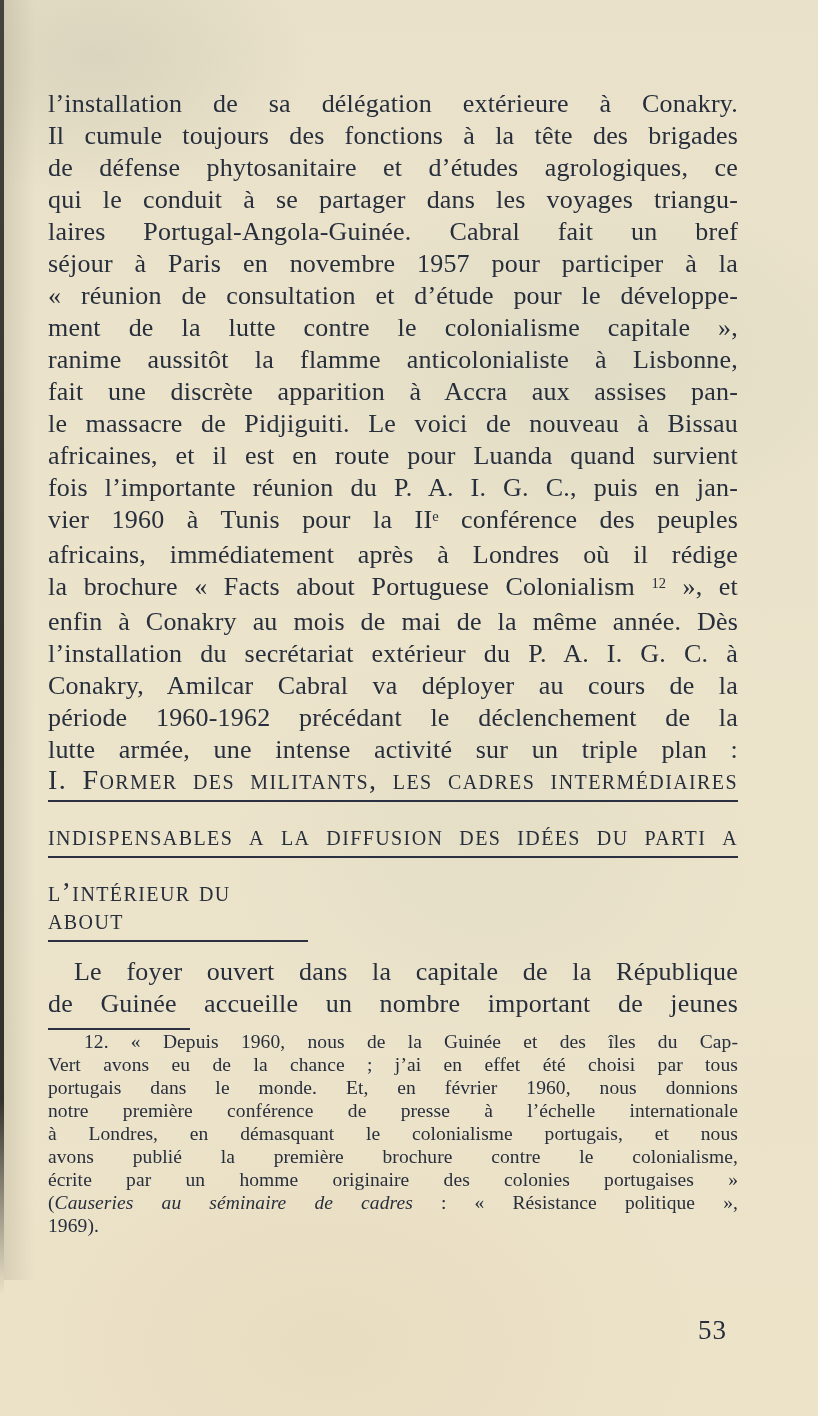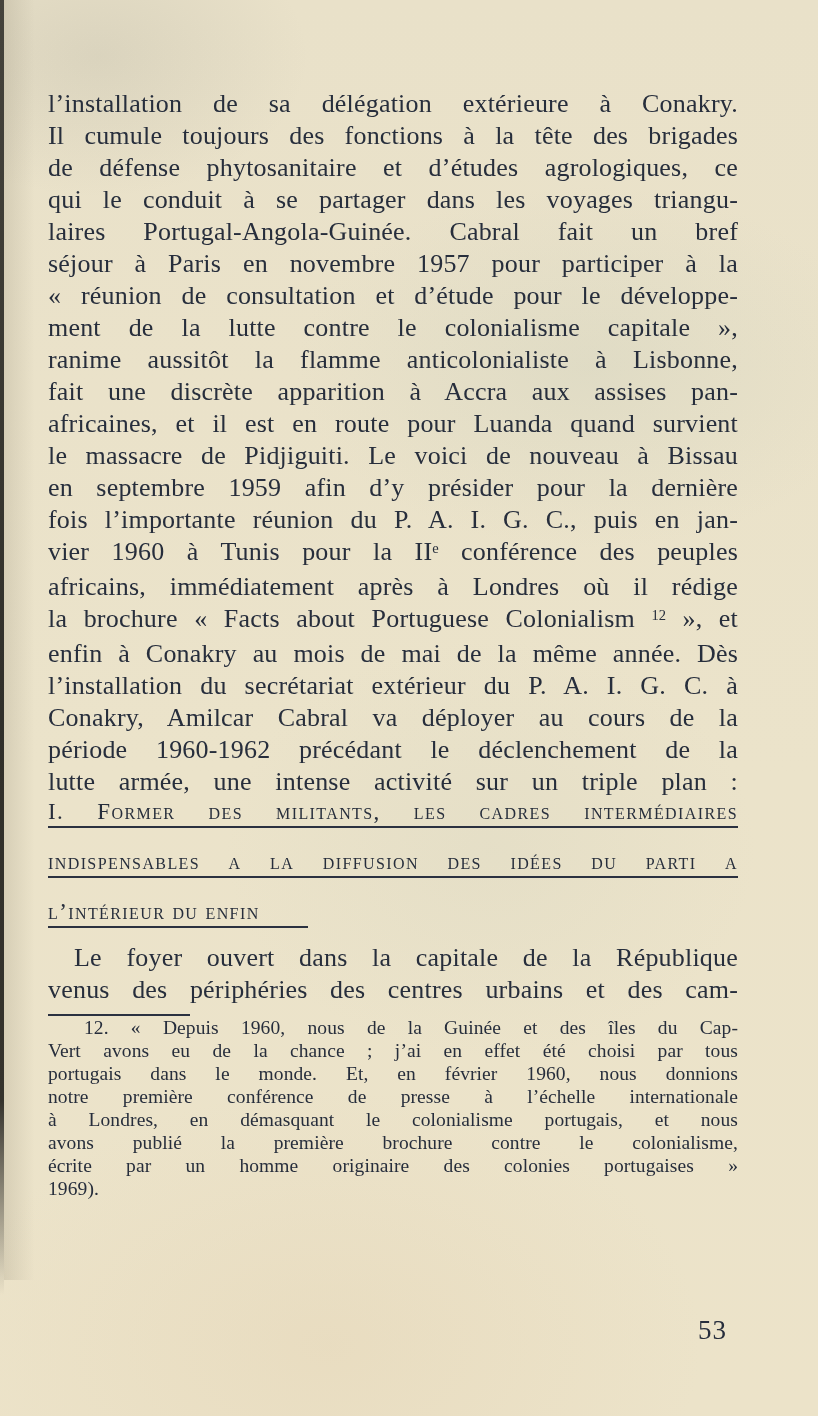--- a/index.html
+++ b/index.html
@@ -25,22 +25,22 @@
 
   .jline { text-align:justify; text-align-last:justify; }
   .para1, .para2 { font-size:26px; line-height:32px; letter-spacing:0.2px; }
   .para2 { margin-top:14px; }
   .indent-p { text-indent:26px; }
 
   sup.bsup { font-size:0.56em; vertical-align:baseline; position:relative; top:-0.5em; letter-spacing:0; }
 
   .heading { margin-top:0; }
   .hline {
-    font-variant:small-caps; font-size:23px; line-height:28px; letter-spacing:1.4px;
-    border-bottom:2px solid #2b3140; margin-bottom:20px;
+    font-variant:small-caps; font-size:28px; line-height:28px; letter-spacing:1.4px;
+    padding-bottom:6px; border-bottom:2px solid #2b3140; margin-bottom:20px;
   }
   .hline.hjust { text-align:justify; text-align-last:justify; }
   .hline.hshort { width:260px; text-align:left; text-align-last:left; margin-bottom:0; }
 
   .fnrule { width:142px; height:0; border-top:2px solid #2b3140; margin-top:8px; }
 
   .footnote { font-size:19.5px; line-height:23px; letter-spacing:0.1px; }
   .indent-fn { text-indent:36px; }
   .fn-last { text-align:right; text-align-last:left; }
   .ital { font-style:italic; }
@@ -60,54 +60,54 @@
       <div class="jline">l’installation de sa délégation extérieure à Conakry.</div>
       <div class="jline">Il cumule toujours des fonctions à la tête des brigades</div>
       <div class="jline">de défense phytosanitaire et d’études agrologiques, ce</div>
       <div class="jline">qui le conduit à se partager dans les voyages triangu-</div>
       <div class="jline">laires Portugal-Angola-Guinée. Cabral fait un bref</div>
       <div class="jline">séjour à Paris en novembre 1957 pour participer à la</div>
       <div class="jline">« réunion de consultation et d’étude pour le développe-</div>
       <div class="jline">ment de la lutte contre le colonialisme capitale »,</div>
       <div class="jline">ranime aussitôt la flamme anticolonialiste à Lisbonne,</div>
       <div class="jline">fait une discrète apparition à Accra aux assises pan-</div>
+      <div class="jline">le massacre de Pidjiguiti. Le voici de nouveau à Bissau</div>
       <div class="jline">africaines, et il est en route pour Luanda quand survient</div>
-      <div class="jline">le massacre de Pidjiguiti. Le voici de nouveau à Bissau</div>
-      <div class="jline">en septembre 1959 afin d’y présider pour la dernière</div>
       <div class="jline">fois l’importante réunion du P. A. I. G. C., puis en jan-</div>
       <div class="jline"><span>vier 1960 à Tunis pour la II</span><sup class="bsup">e</sup><span> conférence des peuples</span></div>
       <div class="jline">africains, immédiatement après à Londres où il rédige</div>
       <div class="jline"><span>la brochure « Facts about Portuguese Colonialism </span><sup class="bsup">12</sup><span> », et</span></div>
       <div class="jline">enfin à Conakry au mois de mai de la même année. Dès</div>
       <div class="jline">l’installation du secrétariat extérieur du P. A. I. G. C. à</div>
       <div class="jline">Conakry, Amilcar Cabral va déployer au cours de la</div>
       <div class="jline">période 1960-1962 précédant le déclenchement de la</div>
       <div class="jline">lutte armée, une intense activité sur un triple plan :</div>
     </div>
 
     <div class="heading">
       <div class="hline hjust">I. Former des militants, les cadres intermédiaires</div>
       <div class="hline hjust">indispensables a la diffusion des idées du parti a</div>
-      <div class="hline hshort">l’intérieur du enfin</div>
+      <div class="hline hshort">l’intérieur du about</div>
     </div>
 
     <div class="para2">
       <div class="jline indent-p">Le foyer ouvert dans la capitale de la République</div>
-      <div class="jline">venus des périphéries des centres urbains et des cam-</div>
+      <div class="jline">de Guinée accueille un nombre important de jeunes</div>
     </div>
 
     <div class="fnrule"></div>
 
     <div class="footnote">
       <div class="jline indent-fn">12. « Depuis 1960, nous de la Guinée et des îles du Cap-</div>
       <div class="jline">Vert avons eu de la chance ; j’ai en effet été choisi par tous</div>
       <div class="jline">portugais dans le monde. Et, en février 1960, nous donnions</div>
       <div class="jline">notre première conférence de presse à l’échelle internationale</div>
       <div class="jline">à Londres, en démasquant le colonialisme portugais, et nous</div>
       <div class="jline">avons publié la première brochure contre le colonialisme,</div>
       <div class="jline">écrite par un homme originaire des colonies portugaises »</div>
+      <div class="jline"><span>(</span><span class="ital">Causeries au séminaire de cadres</span><span> : « Résistance politique »,</span></div>
       <div class="fn-last">1969).</div>
     </div>
 
   </div>
 
   <div class="pagenum">53</div>
 </div>
 
 </body></html>

